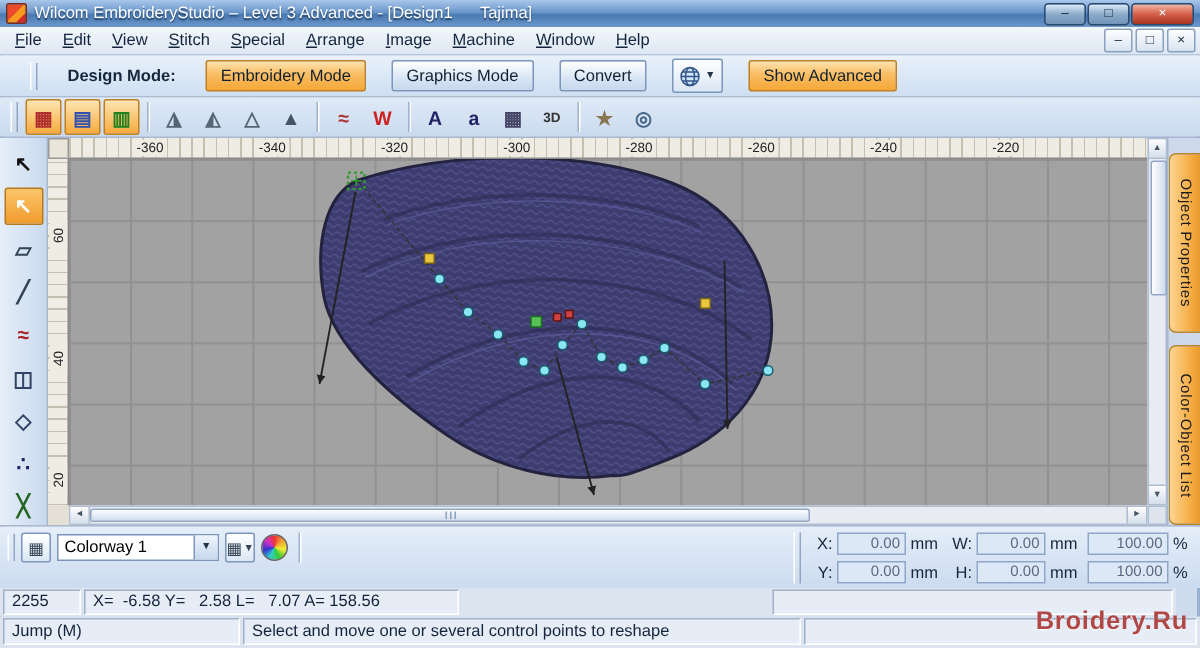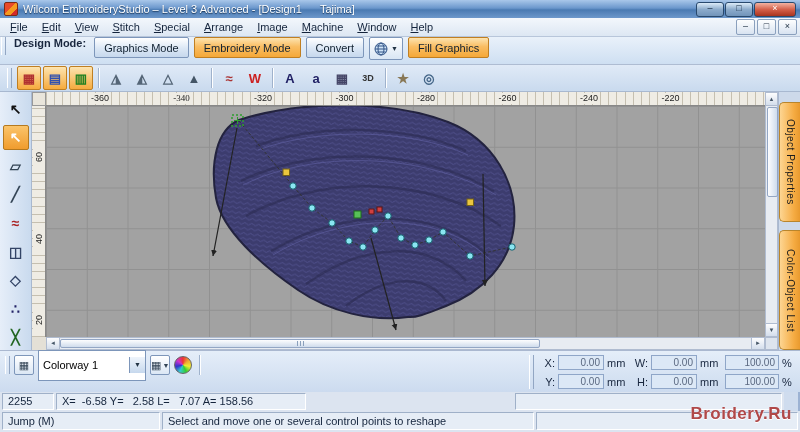--- a/index.html
+++ b/index.html
@@ -31,21 +31,21 @@
   .menu-items{display:flex;}
   .menu-item{padding:0 7px;line-height:18px;color:#14243c;cursor:default;}
   .menu-item u{text-decoration:underline;}
   .mdi-btns{margin-left:auto;display:flex;gap:2px;}
   .mdi-btn{width:17px;height:14px;border:1px solid #8aa0bd;border-radius:2px;text-align:center;
     font-size:9px;line-height:12px;color:#234;background:linear-gradient(#fdfefe,#d8e3f1);}
 
   
   .modebar{position:absolute;left:0;top:37px;width:800px;height:28px;box-sizing:border-box;
     background:linear-gradient(#e9f1fa,#cedff2);border-bottom:1px solid #aebcd2;
-    display:flex;align-items:flex-start;gap:5px;padding-left:1px;}
+    display:flex;align-items:center;gap:17px;padding-left:20px;}
   .drag-handle{width:3px;height:18px;border-left:1px solid #fff;border-right:1px solid #92a6c3;}
   .mode-label{font-weight:bold;color:#18263e;padding:0 3px;}
   .mode-btn{height:21px;padding:0 9px;border:1px solid #7d96ba;border-radius:2px;cursor:default;
     background:linear-gradient(#ffffff,#dbe7f5 55%,#c6d8ed);font-family:inherit;font-size:11px;color:#102030;}
   .mode-btn.active{background:linear-gradient(#fde4b0,#f9bd63 45%,#f5a838);border-color:#c07f22;}
   .globe-btn{height:21px;display:flex;align-items:center;gap:3px;padding:0 4px;border-radius:2px;
     border:1px solid #7d96ba;background:linear-gradient(#ffffff,#d9e6f4);}
   .globe-btn .dd{font-size:7px;color:#234;}
 
   
@@ -114,21 +114,21 @@
     background:linear-gradient(90deg,#fdd592,#f5ab42 70%,#e99a2e);}
   .side-tab span{writing-mode:vertical-rl;font-size:10px;color:#1c1c1c;letter-spacing:.5px;white-space:nowrap;}
 
   
   .bottom-band{position:absolute;left:0;top:350px;width:800px;height:42px;box-sizing:border-box;
     background:linear-gradient(#e5eef9,#ccdbef);border-top:1px solid #aab8d0;}
   .cw-cluster{position:absolute;left:5px;top:4px;height:20px;display:flex;align-items:center;gap:4px;}
   .sm-btn{height:18px;min-width:18px;display:flex;align-items:center;justify-content:center;gap:1px;
     border:1px solid #7d96ba;border-radius:2px;background:linear-gradient(#ffffff,#dbe7f5);
     font-size:11px;color:#345;}
-  .cw-select{width:108px;height:31px;background:#fff;border:1px solid #7d96ba;display:flex;
+  .cw-select{width:108px;height:18px;background:#fff;border:1px solid #7d96ba;display:flex;
     align-items:center;box-sizing:border-box;}
   .cw-select .txt{flex:1;padding-left:4px;}
   .dd-btn{width:15px;height:16px;border-left:1px solid #7d96ba;font-size:7px;text-align:center;
     line-height:16px;color:#234;background:linear-gradient(#eef4fb,#c6d8ed);}
   .color-wheel{width:16px;height:16px;border-radius:50%;border:1px solid #666;
     background:conic-gradient(#e33,#ea3,#ee3,#3c3,#3cc,#33c,#c3c,#e33);}
   .coords-panel{position:absolute;right:6px;top:3px;display:flex;align-items:center;gap:5px;}
   .cp-handle{width:3px;height:34px;border-left:1px solid #fff;border-right:1px solid #92a6c3;}
   .cp-grid{display:grid;grid-template-columns:16px 46px 22px 16px 46px 22px 54px 12px;
     grid-auto-rows:17px;align-items:center;column-gap:3px;row-gap:2px;}
@@ -186,34 +186,34 @@
     <div class="mdi-btns">
         <div class="mdi-btn">–</div>
         <div class="mdi-btn">□</div>
         <div class="mdi-btn">×</div>
       </div>
   </div>
 
   <div class="modebar">
     <div class="drag-handle"></div>
     <span class="mode-label">Design Mode:</span>
+    <button class="mode-btn active">Embroidery Mode</button>
     <button class="mode-btn">Graphics Mode</button>
-    <button class="mode-btn active">Embroidery Mode</button>
     <button class="mode-btn">Convert</button>
     <div class="globe-btn">
       <svg width="14" height="14" viewBox="0 0 14 14">
         <circle cx="7" cy="7" r="6" fill="#cfe4f7" stroke="#335588"></circle>
         <ellipse cx="7" cy="7" rx="3" ry="6" fill="none" stroke="#335588"></ellipse>
         <line x1="1" y1="7" x2="13" y2="7" stroke="#335588"></line>
         <line x1="2.2" y1="4" x2="11.8" y2="4" stroke="#335588"></line>
         <line x1="2.2" y1="10" x2="11.8" y2="10" stroke="#335588"></line>
       </svg>
       <span class="dd">▼</span>
     </div>
-    <button class="mode-btn active">Fill Graphics</button>
+    <button class="mode-btn active">Show Advanced</button>
   </div>
 
   <div class="iconbar">
       <div class="tb-handle"></div>
       <div class="tb-icon active" style="color: rgb(176, 48, 48);">▦</div>
       <div class="tb-icon active" style="color: rgb(48, 80, 176);">▤</div>
       <div class="tb-icon active" style="color: rgb(32, 128, 32);">▥</div>
       <div class="tb-sep"></div>
       <div class="tb-icon" style="color: rgb(85, 102, 119);">◮</div>
       <div class="tb-icon" style="color: rgb(85, 102, 119);">◭</div>
@@ -241,21 +241,21 @@
       <div class="lt-icon" style="color: rgb(51, 68, 102);">◫</div>
       <div class="lt-icon" style="color: rgb(51, 68, 102);">◇</div>
       <div class="lt-icon" style="color: rgb(34, 34, 102);">∴</div>
       <div class="lt-icon" style="color: rgb(34, 102, 34);">╳</div>
     </div>
 
   <div class="corner"></div>
   <div class="ruler-filler"></div>
   <div class="h-ruler">
       <span class="h-tick" style="left: 54px;">-360</span>
-      <span class="h-tick" style="left: 135.5px; font-family: Liberation Serif, serif;">-340</span>
+      <span class="h-tick" style="left: 135.5px;">-340</span>
       <span class="h-tick" style="left: 217px;">-320</span>
       <span class="h-tick" style="left: 298.5px;">-300</span>
       <span class="h-tick" style="left: 380px;">-280</span>
       <span class="h-tick" style="left: 461.5px; text-align: right;">-260</span>
       <span class="h-tick" style="left: 543px;">-240</span>
       <span class="h-tick" style="left: 624.5px;">-220</span>
     </div>
   <div class="v-ruler">
       <span class="v-tick" style="top: 45px;">60</span>
       <span class="v-tick" style="top: 126.5px;">40</span>

